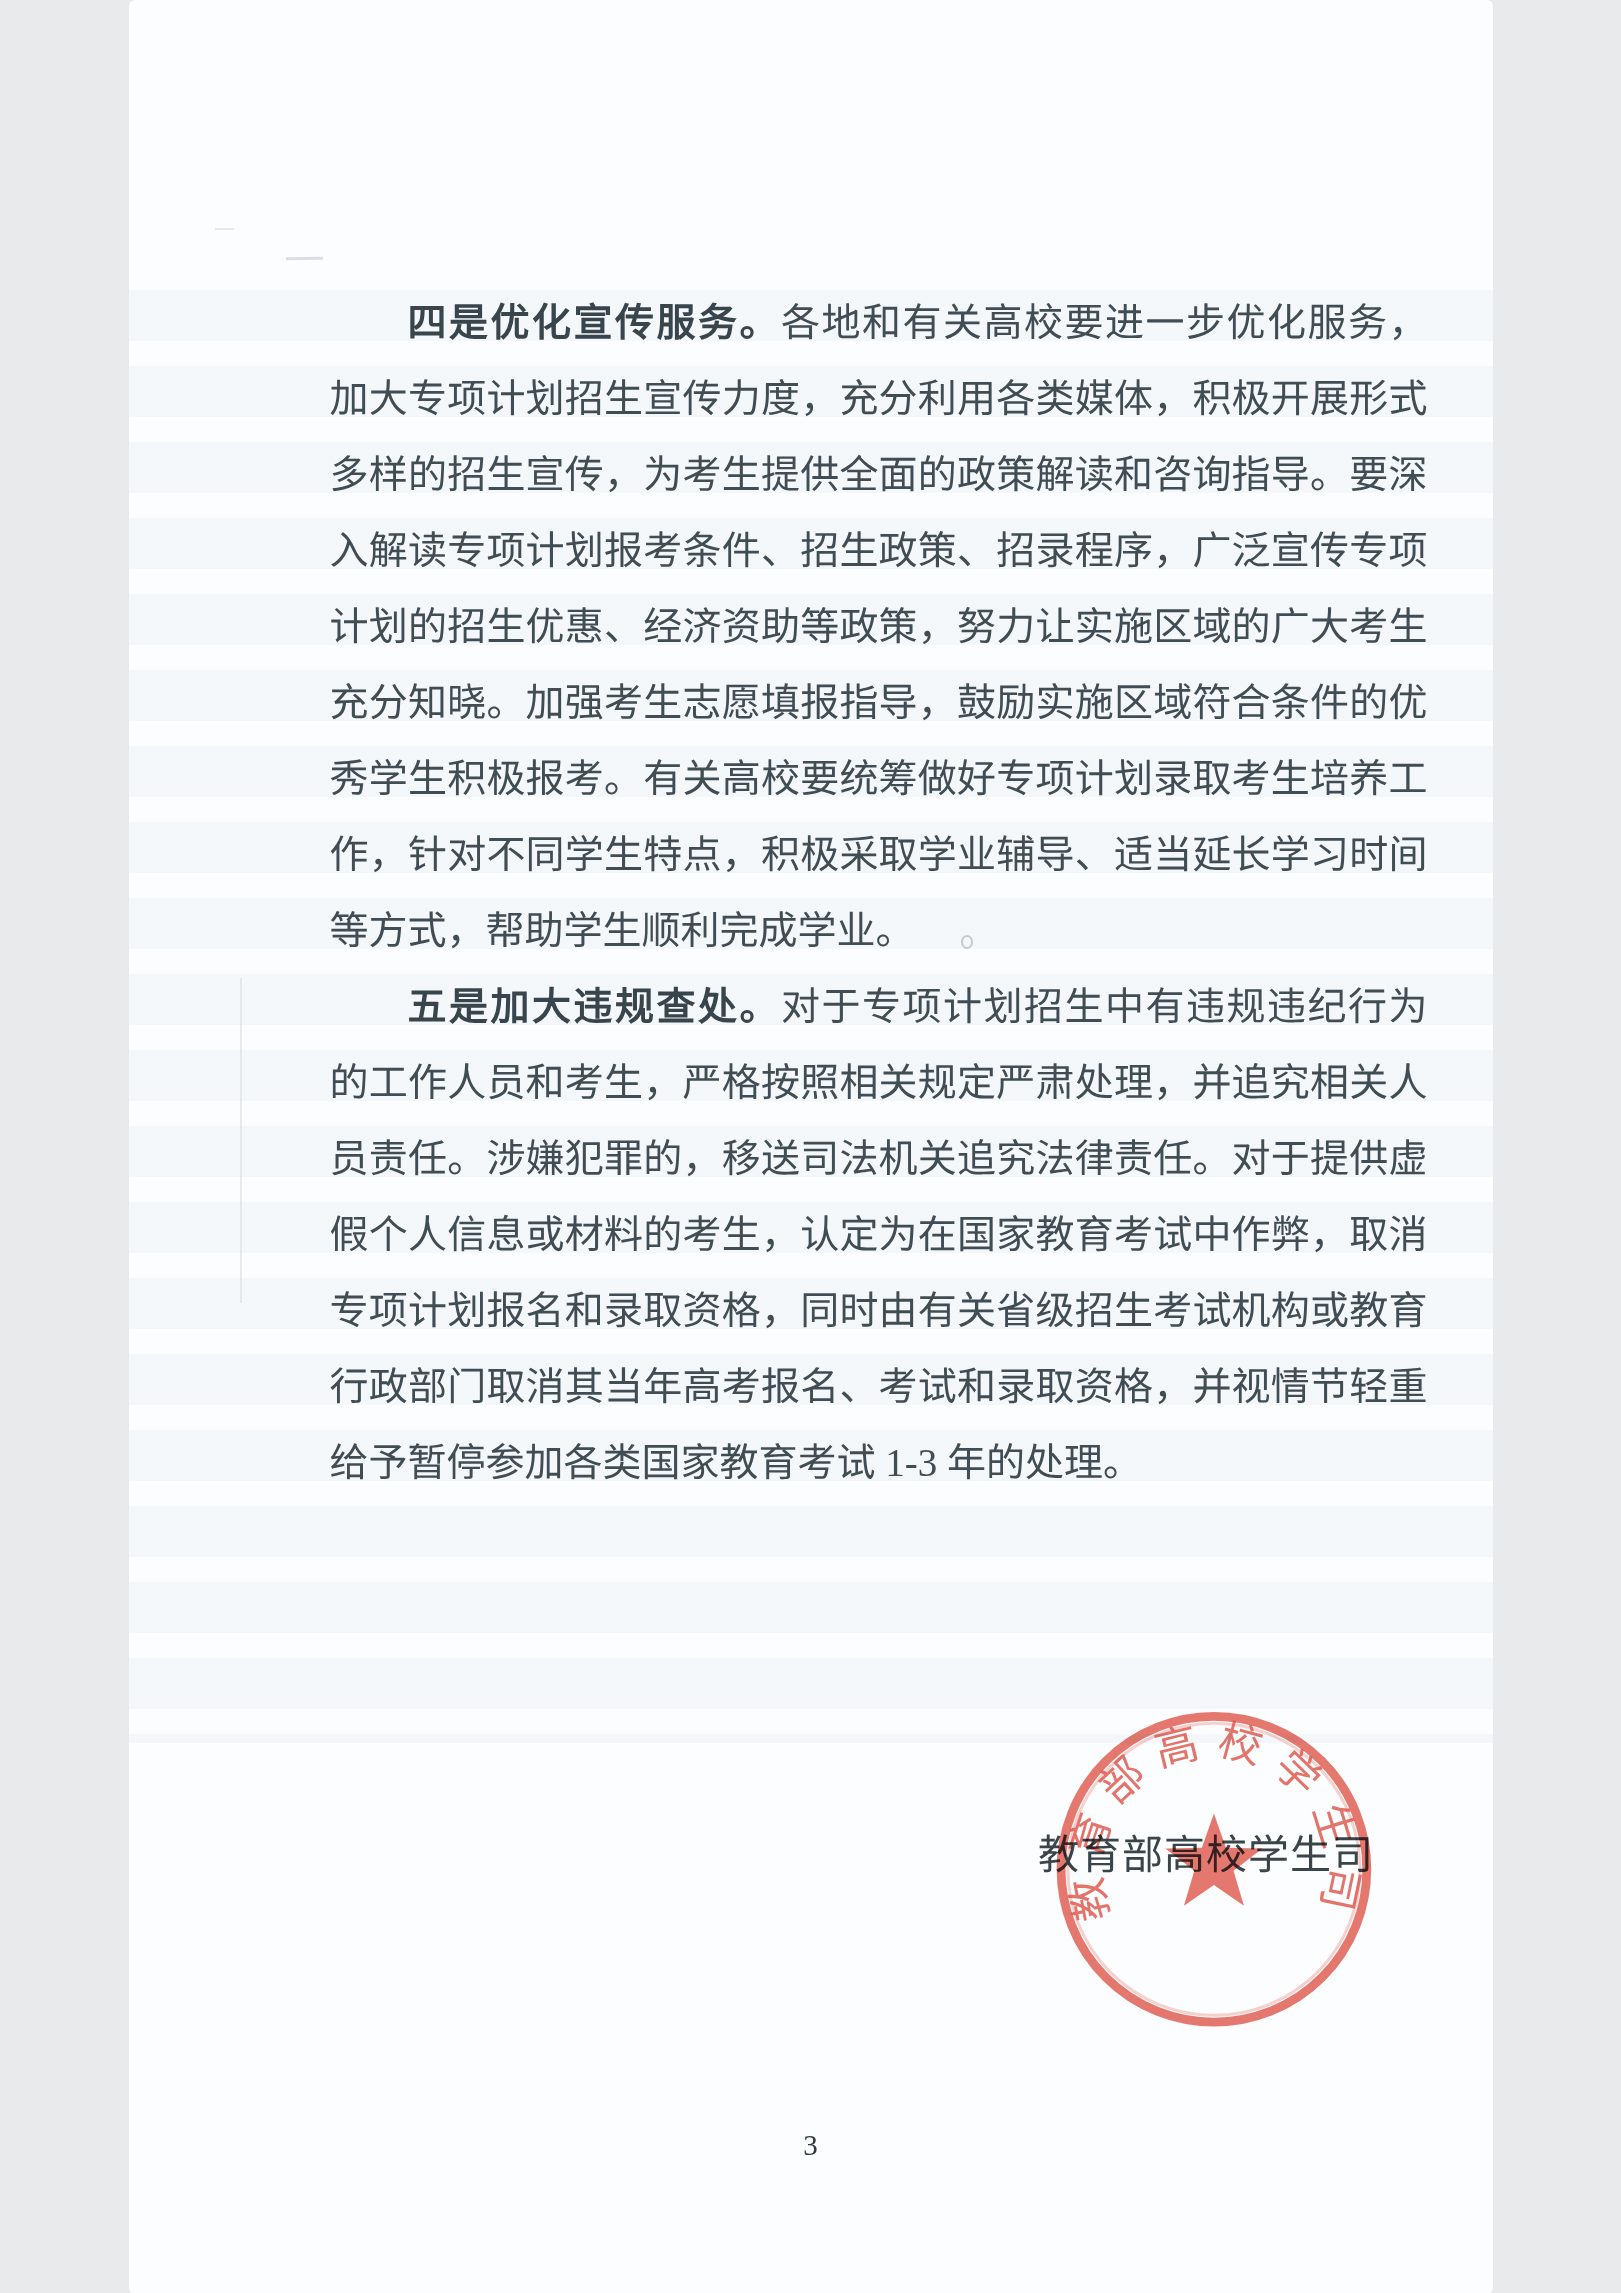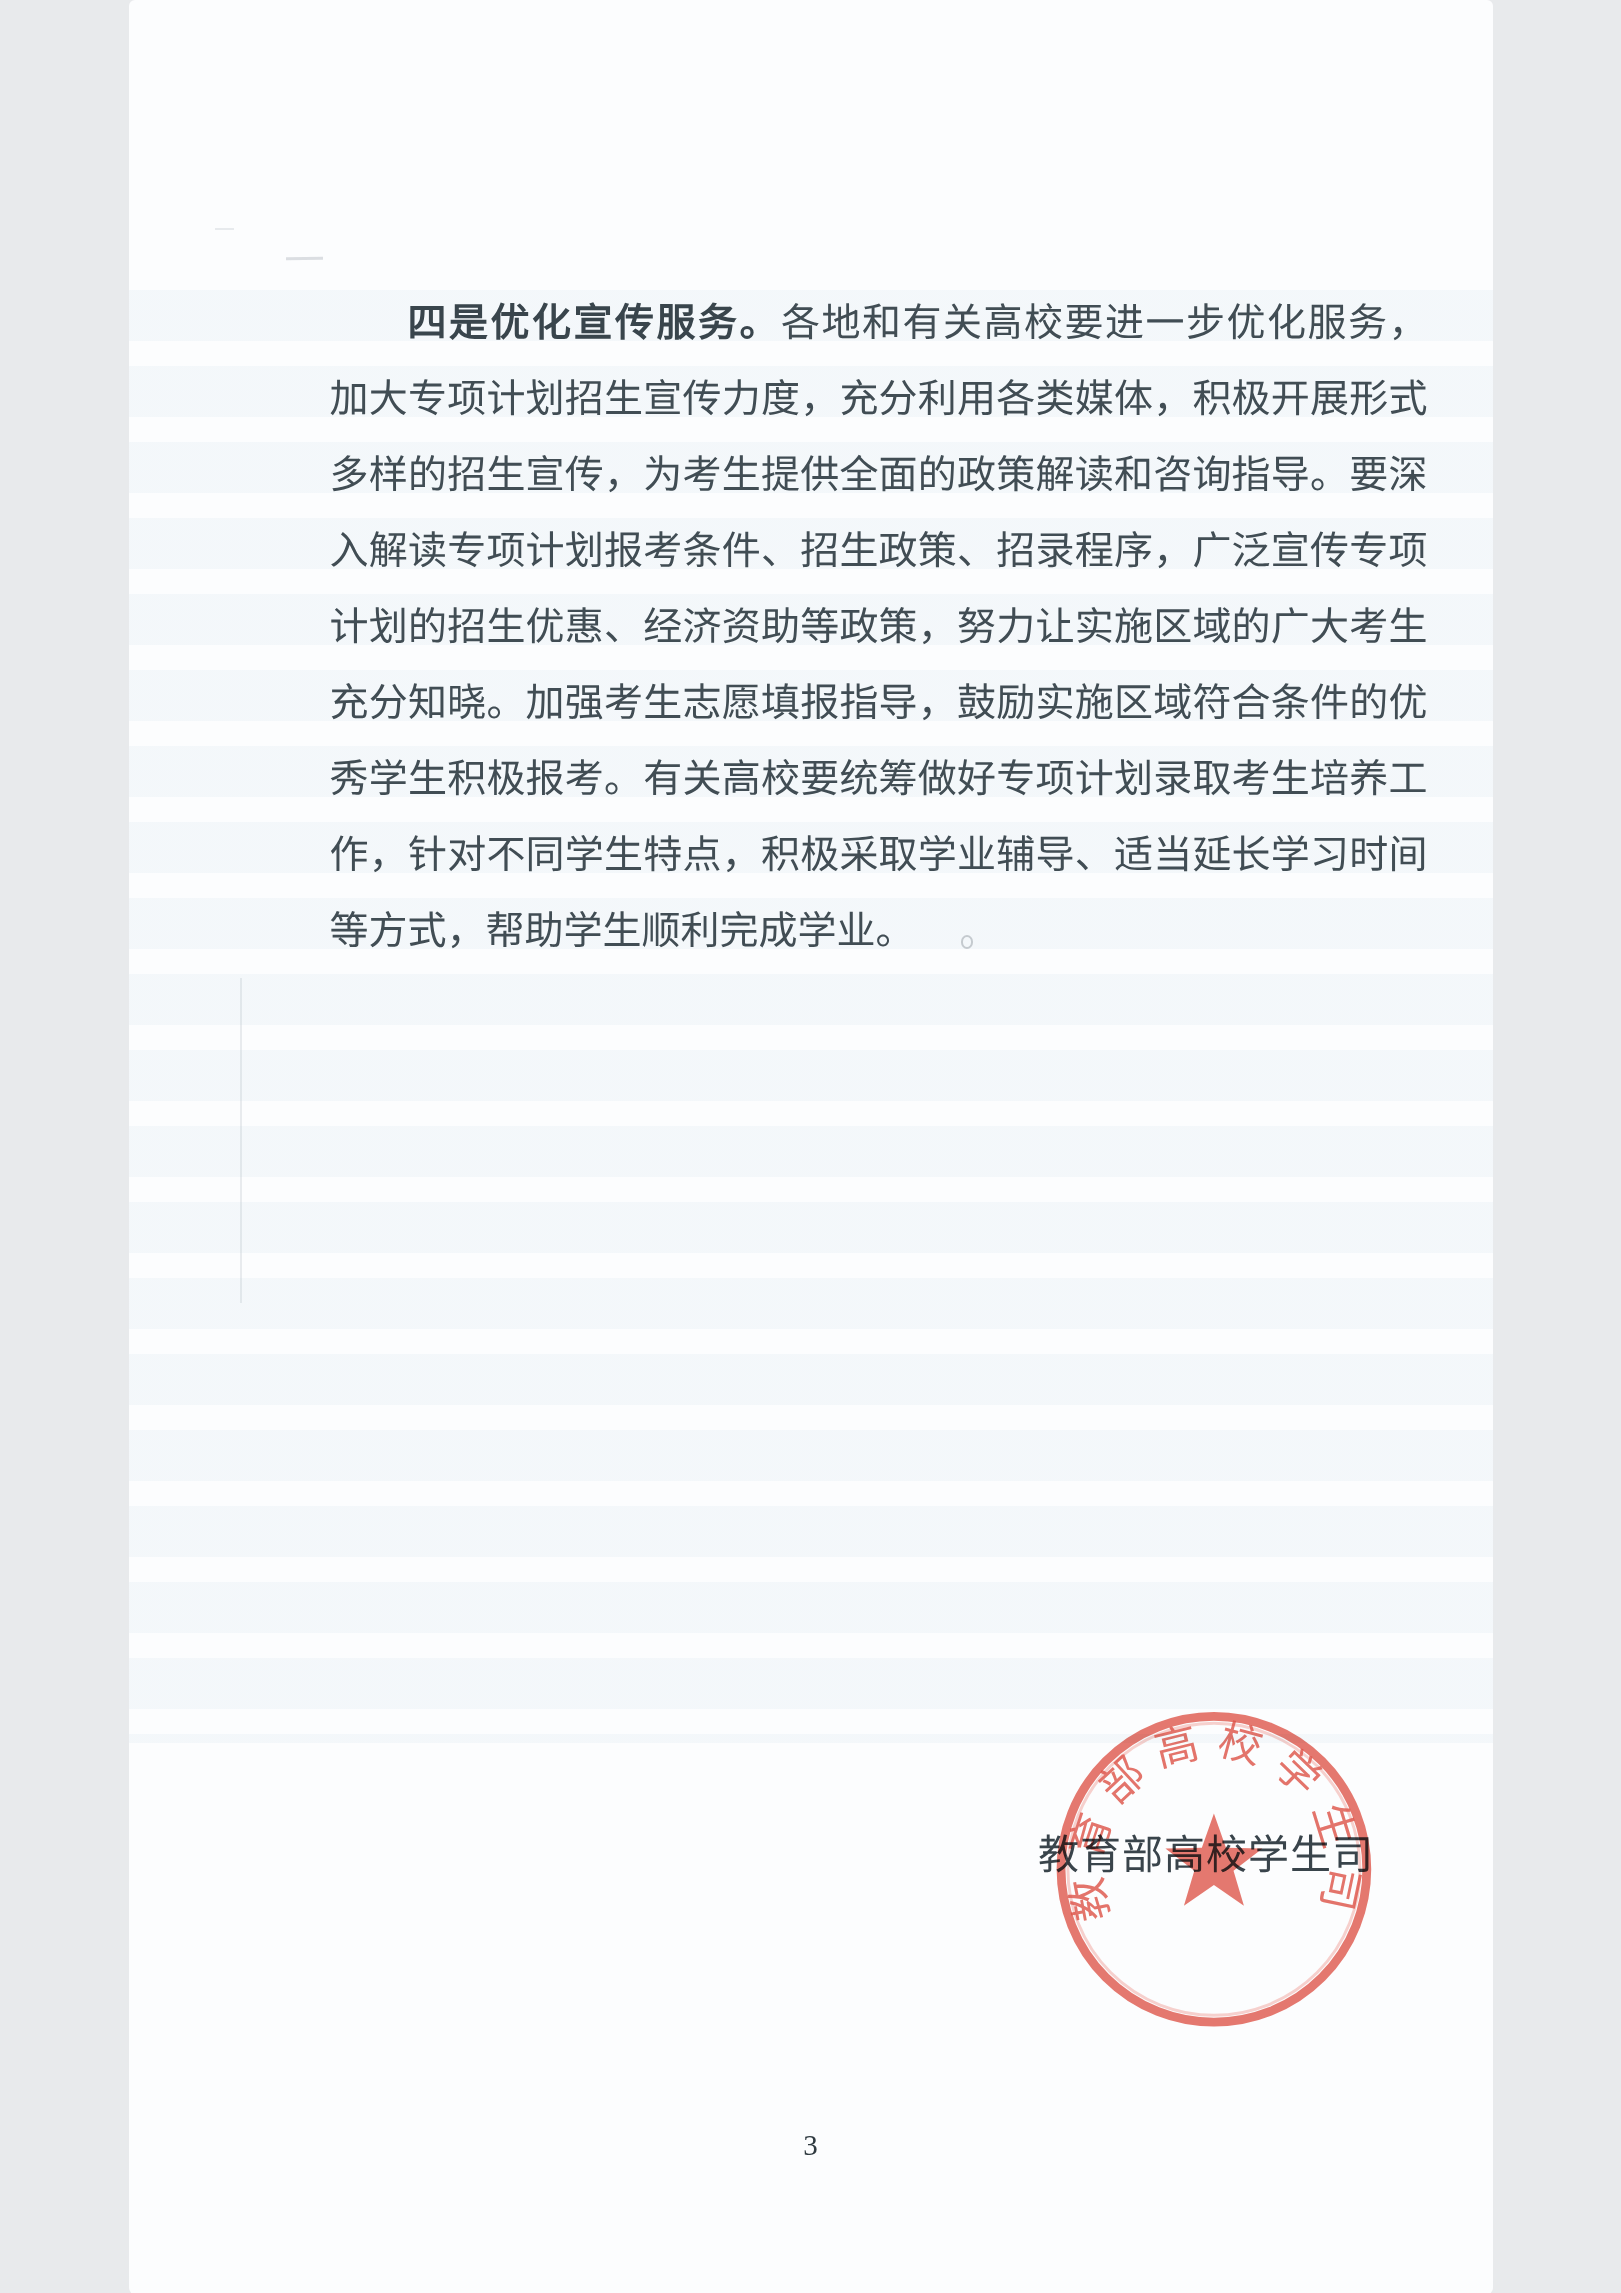--- a/index.html
+++ b/index.html
@@ -71,20 +71,21 @@
 <div class="page">
 
   <div class="scan-bands"></div>
   <div class="artifact dash1"></div>
   <div class="artifact dash2"></div>
   <div class="artifact vline"></div>
   <div class="artifact speck"></div>
 
   <main class="body-text">
     <p class="para"><strong class="lead">四是优化宣传服务。</strong><span>各地和有关高校要进一步优化服务，加大专项计划招生宣传力度，充分利用各类媒体，积极开展形式多样的招生宣传，为考生提供全面的政策解读和咨询指导。要深入解读专项计划报考条件、招生政策、招录程序，广泛宣传专项计划的招生优惠、经济资助等政策，努力让实施区域的广大考生充分知晓。加强考生志愿填报指导，鼓励实施区域符合条件的优秀学生积极报考。有关高校要统筹做好专项计划录取考生培养工作，针对不同学生特点，积极采取学业辅导、适当延长学习时间等方式，帮助学生顺利完成学业。</span></p>
+    <p class="para"><strong class="lead">五是加大违规查处。</strong><span>对于专项计划招生中有违规违纪行为的工作人员和考生，严格按照相关规定严肃处理，并追究相关人员责任。涉嫌犯罪的，移送司法机关追究法律责任。对于提供虚假个人信息或材料的考生，认定为在国家教育考试中作弊，取消专项计划报名和录取资格，同时由有关省级招生考试机构或教育行政部门取消其当年高考报名、考试和录取资格，并视情节轻重给予暂停参加各类国家教育考试 1-3 年的处理。</span></p>
   </main>
 
   <div class="signature-block">
     <div class="signature-org">教育部高校学生司</div>
   </div>
 
   <svg class="seal" viewBox="0 0 1654 2340" xmlns="http://www.w3.org/2000/svg">
     <g>
       <circle cx="1107" cy="1907" r="156" fill="none" stroke="#e05347" stroke-width="9" opacity="0.78"></circle>
       <circle cx="1107" cy="1907" r="149" fill="none" stroke="#ea6a5c" stroke-width="3" opacity="0.30"></circle>

